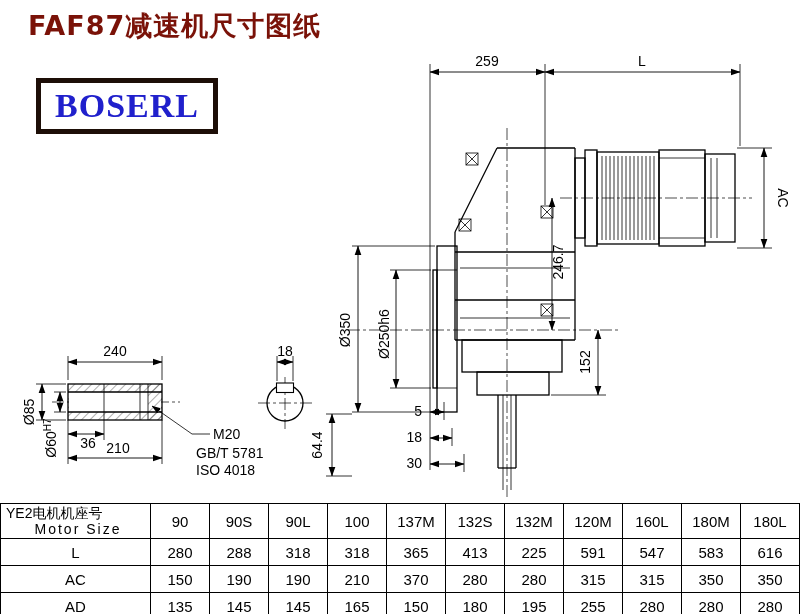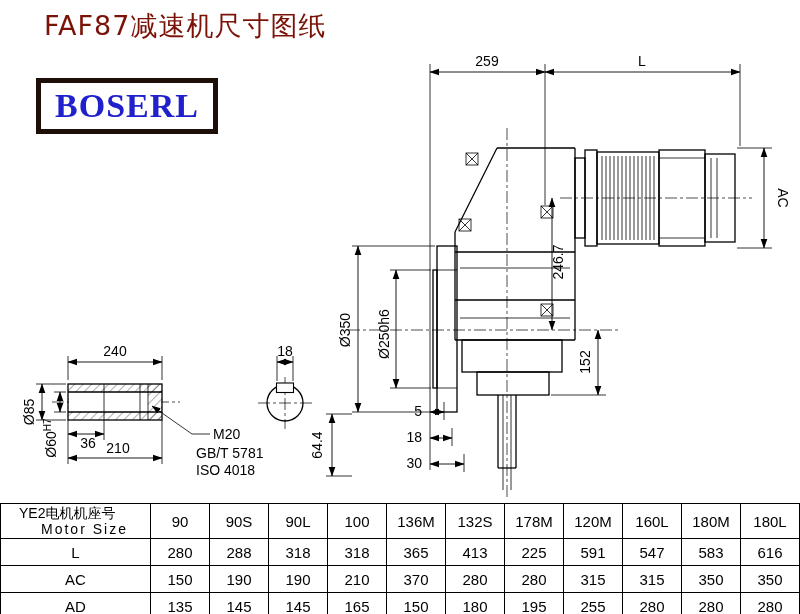--- a/index.html
+++ b/index.html
@@ -1,36 +1,36 @@
 <!DOCTYPE html>
 <html><head>
 <meta charset="utf-8">
 <style>
   html,body{margin:0;padding:0;background:#fff;}
   .page{position:relative;width:800px;height:614px;background:#fff;overflow:hidden;
         font-family:"Liberation Sans",sans-serif;color:#000;}
-  .title{position:absolute;left:28px;top:8px;font-size:27px;font-weight:normal;
-         color:#7a1208;letter-spacing:1px;font-family:"DejaVu Sans",sans-serif;margin-left:16px;}
+  .title{position:absolute;left:28px;top:8px;font-size:27px;font-weight:bold;
+         color:#7a1208;letter-spacing:1px;font-family:"DejaVu Sans",sans-serif;}
   .logo{position:absolute;left:36px;top:78px;width:172px;height:46px;
         border:5px solid #1d0e07;background:#fff;display:flex;align-items:center;
         justify-content:center;}
   .logo span{font-family:"Liberation Serif",serif;font-size:34px;font-weight:bold;
         color:#2020cc;letter-spacing:1px;}
   svg{position:absolute;left:0;top:0;}
   .ln{stroke:#000;stroke-width:1.3;fill:none;}
   .tn{stroke:#000;stroke-width:0.8;fill:none;}
   .dl{stroke:#000;stroke-width:0.9;fill:none;}
   .cl{stroke:#000;stroke-width:0.7;fill:none;stroke-dasharray:12 3 3 3;}
   .dt{font-family:"Liberation Sans",sans-serif;font-size:14px;fill:#000;}
   .dim-table{position:absolute;top:503px;left:0;width:800px;border-collapse:collapse;
         table-layout:fixed;font-size:15px;background:#fff;}
   .dim-table td{border:1px solid #000;text-align:center;padding:0;height:26px;
         overflow:hidden;white-space:nowrap;}
   .dim-table tr.hdr td{height:34px;}
-  td.lbl1{text-align:left;padding-left:18px;font-size:14px;line-height:1.15;}
+  td.lbl1{text-align:left;padding-left:5px;font-size:14px;line-height:1.15;}
   .motor-size{letter-spacing:2px;text-align:center;}
 </style>
 </head>
 <body>
 
 <div class="page">
 
   <div class="title">FAF87减速机尺寸图纸</div>
 
   <div class="logo">
@@ -272,23 +272,23 @@
     <tbody>
         <tr class="hdr">
       <td class="lbl1">
         <div>YE2电机机座号</div>
         <div class="motor-size">Motor Size</div>
       </td>
       <td>90</td>
       <td>90S</td>
       <td>90L</td>
       <td>100</td>
-      <td>136M</td>
+      <td>137M</td>
       <td>132S</td>
-      <td>178M</td>
+      <td>132M</td>
       <td>120M</td>
       <td>160L</td>
       <td>180M</td>
       <td>180L</td>
     </tr>
     <tr>
       <td>L</td>
       <td>280</td>
       <td>288</td>
       <td>318</td>

